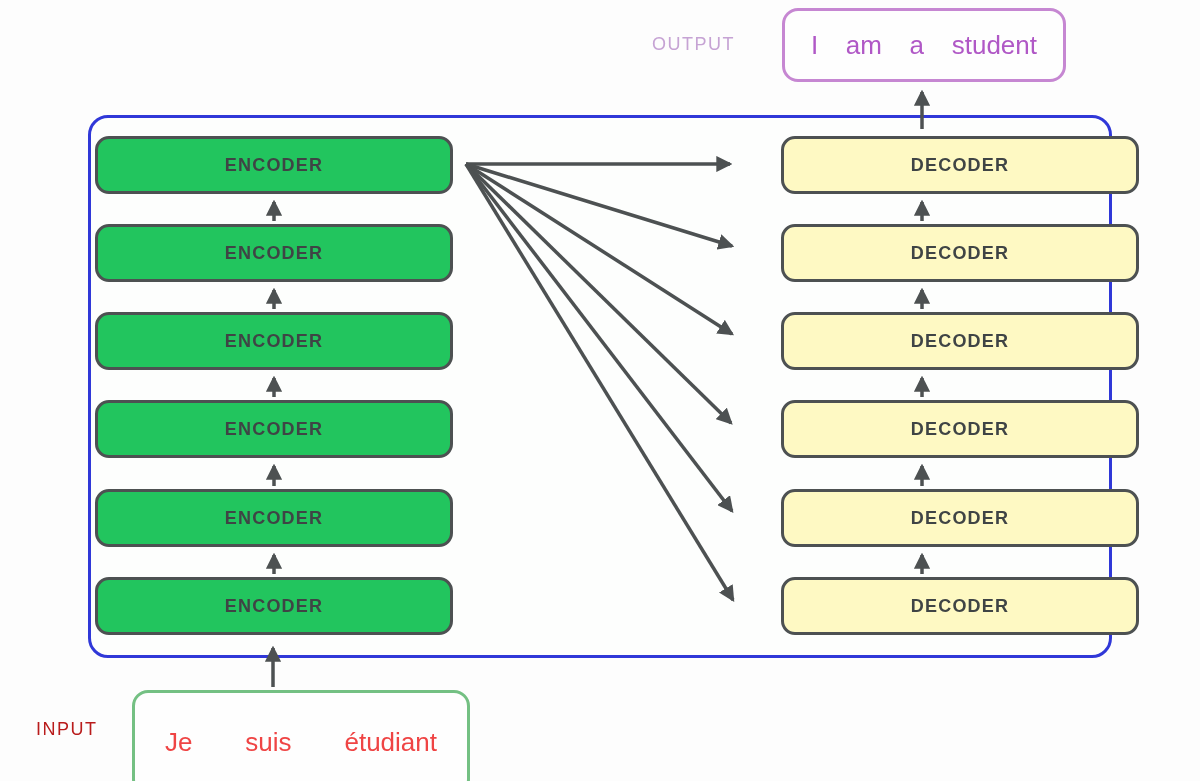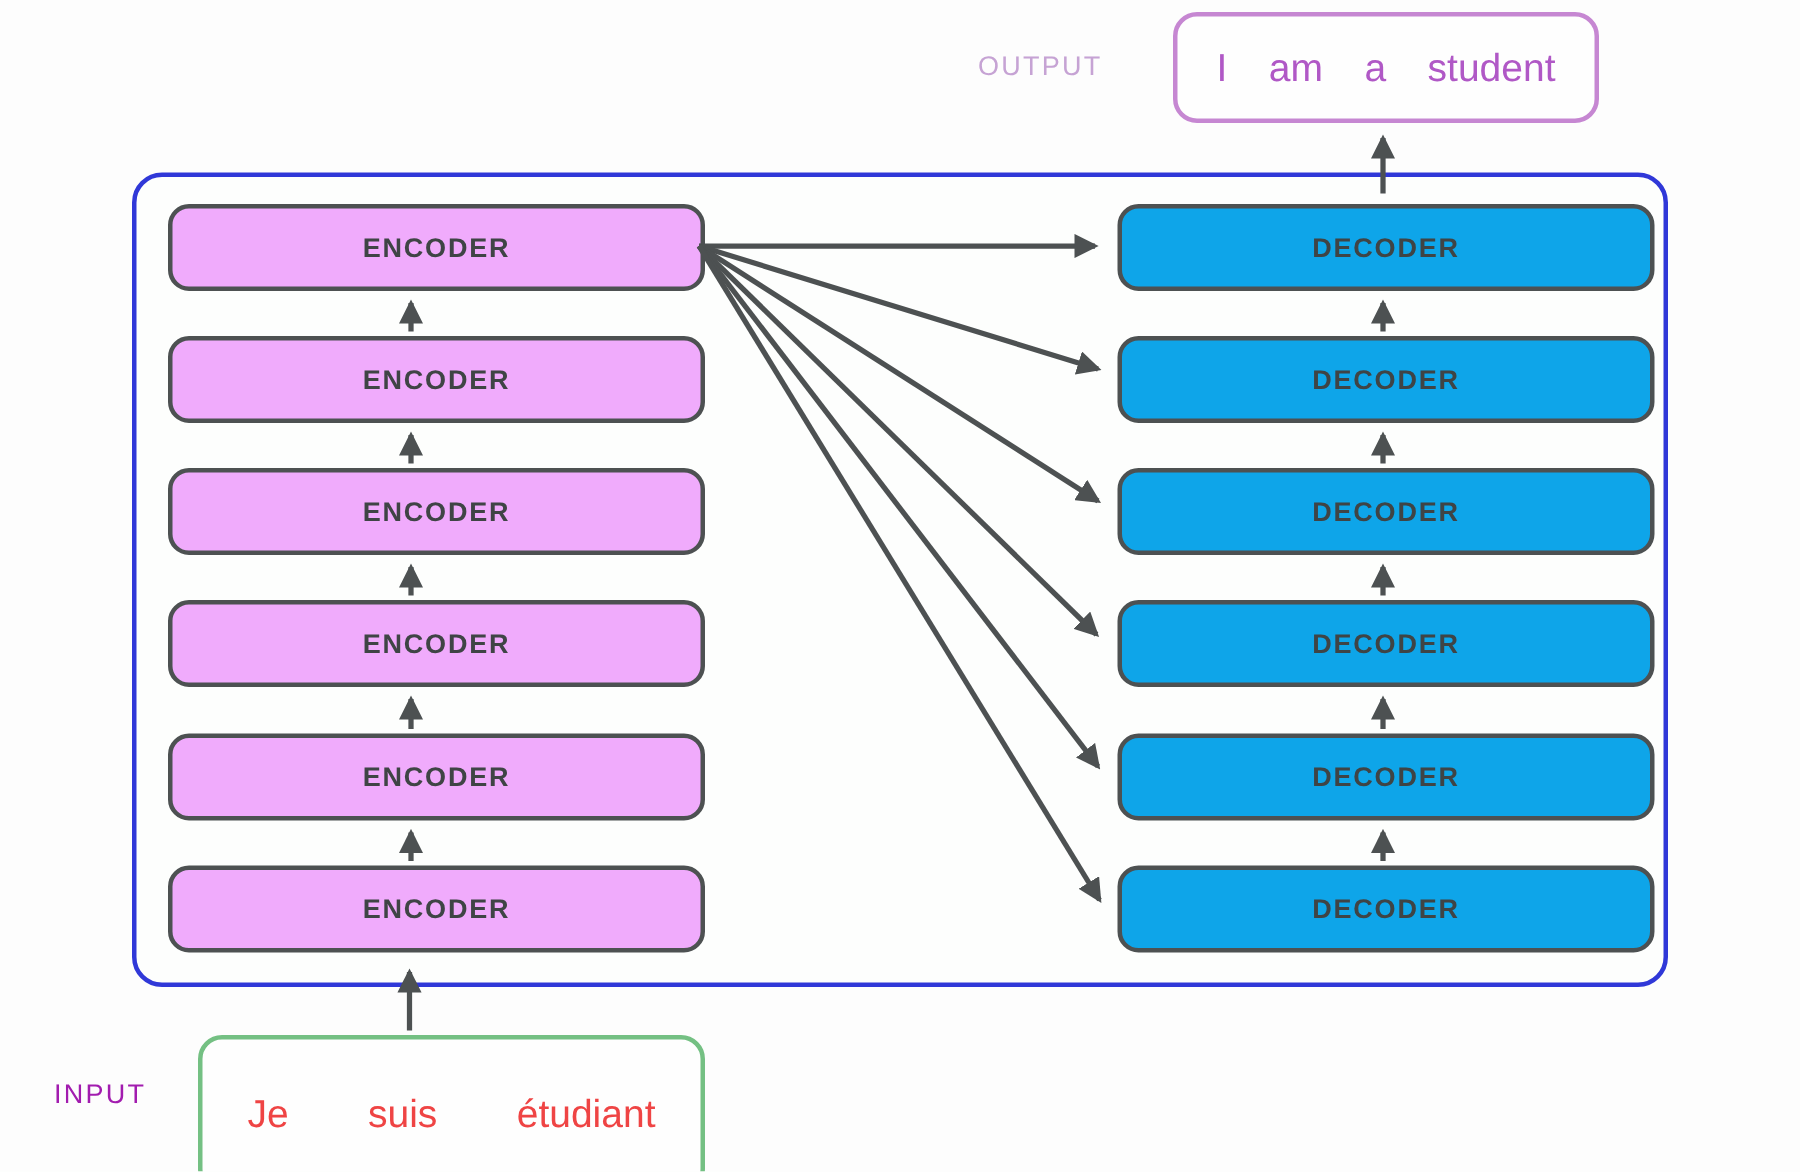--- a/index.html
+++ b/index.html
@@ -29,22 +29,22 @@
     border: 3px solid #4d5152;
     border-radius: 14px;
     display: flex;
     align-items: center;
     justify-content: center;
     font-size: 18px;
     font-weight: 600;
     letter-spacing: 1.2px;
     color: #3f4445;
   }
-  .block.encoder { left: 112px;  background: #f0abfc; text-align: right; }
-  .block.decoder { left: 745px; background: #0ea5e9; }
+  .block.encoder { left: 95px;  background: #22c55e; text-align: right; }
+  .block.decoder { left: 781px; background: #fef9c3; }
 
   .r0 { top: 136px; }
   .r1 { top: 224px; }
   .r2 { top: 312px; }
   .r3 { top: 400px; }
   .r4 { top: 489px; }
   .r5 { top: 577px; }
 
   
   .io-box {
@@ -70,21 +70,21 @@
     color: #b058c6;
     padding: 0 26px;
   }
 
   .io-label {
     position: absolute;
     font-size: 18px;
     letter-spacing: 1.5px;
     text-align: left;
   }
-  .io-label.input  { left: 36px;  top: 719px; width: 76px;  color: #a21caf; }
+  .io-label.input  { left: 36px;  top: 719px; width: 76px;  color: #b91c1c; }
   .io-label.output { left: 652px; top: 34px;  width: 116px; color: #c6a3d4; }
 
   
   svg.arrows {
     position: absolute;
     left: 0; top: 0;
     pointer-events: none;
   }
   svg.arrows path.shaft {
     stroke: #4d5152;

